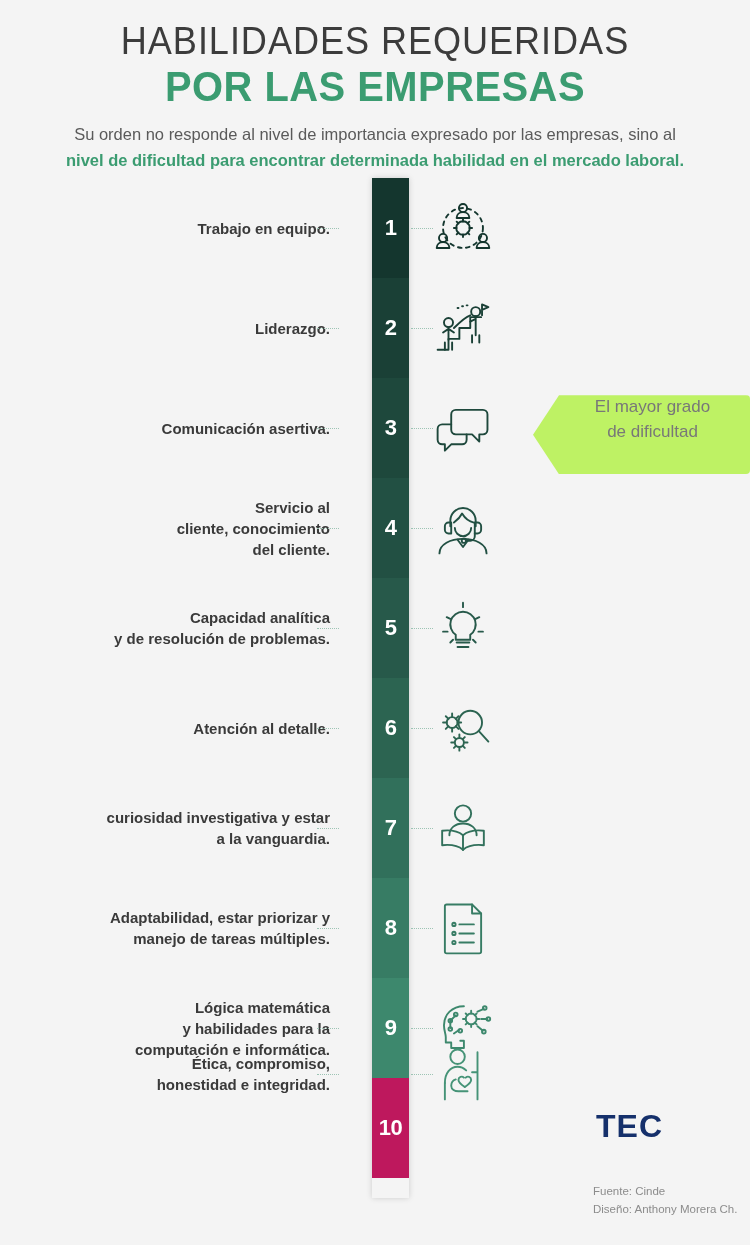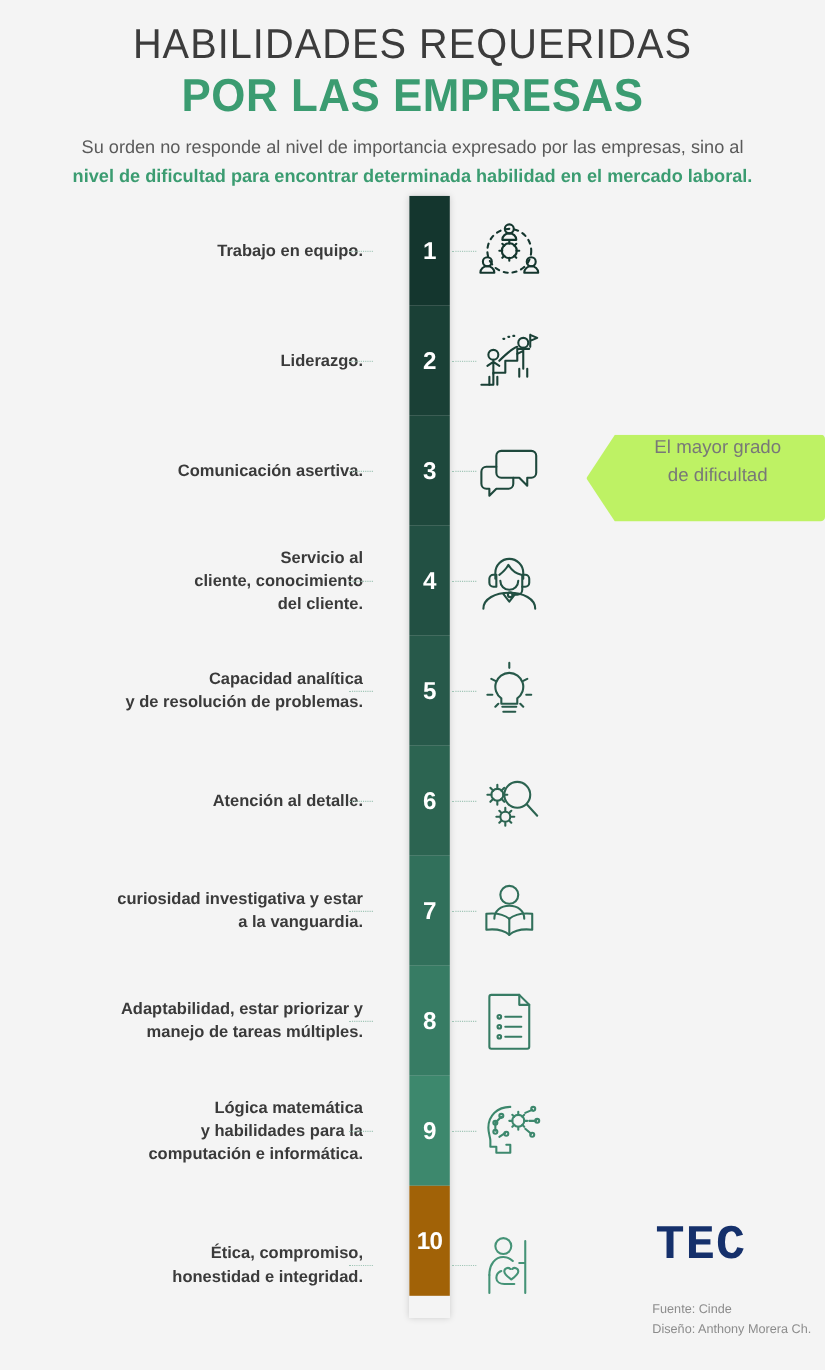--- a/index.html
+++ b/index.html
@@ -132,22 +132,22 @@
     padding-left:22px;
     clip-path:polygon(0% 50%, 26px 0%, 100% 0%, 100% 100%, 26px 100%);
     border-radius:4px;
   }
 
   
   .tec-logo {
     position:absolute;
     left:596px;
     top:1108px;
-    font-family:Liberation Mono, monospace;
-    font-size:44px;
+    font-family:Liberation Sans, sans-serif;
+    font-size:32px;
     font-weight:bold;
     color:#15306b;
     letter-spacing:1px;
   }
   .credits {
     position:absolute;
     left:593px;
     top:1182px;
     font-size:11.5px;
     color:#8c8c8c;
@@ -189,21 +189,21 @@
       </div>
       <div class="seg" style="background: rgb(49, 112, 91);">
         <span class="num">7</span>
       </div>
       <div class="seg" style="background: rgb(55, 124, 100);">
         <span class="num">8</span>
       </div>
       <div class="seg" style="background: rgb(61, 136, 109);">
         <span class="num">9</span>
       </div>
-      <div class="seg" style="background: #a16207;">
+      <div class="seg" style="background: #be185d;">
         <span class="num">10</span>
       </div>
     </div>
   <div id="rows">
       <div class="row" style="top: 5px;">
         <div class="label">
           <div>Trabajo en equipo.</div>
         </div>
      <div class="dot-left"></div>
      <div class="dot-right"></div>
@@ -386,21 +386,21 @@
         <circle cx="18" cy="33" r="2"></circle>
               <circle cx="29" cy="35" r="2"></circle>
         <path d="M48 14l7-3M52 22h7M48 30l6 5"></path>
         <circle cx="56" cy="10" r="2"></circle>
               <circle cx="60" cy="22" r="2"></circle>
               <circle cx="55" cy="36" r="2"></circle>
       </g>
           </svg>
         </div>
       </div>
-      <div class="row" style="top: 927px;">
+      <div class="row" style="top: 851px;">
         <div class="label">
           <div>Ética, compromiso,</div>
           <div>honestidad e integridad.</div>
         </div>
      <div class="dot-left"></div>
      <div class="dot-right"></div>
      <div class="icon">
           <svg viewBox="0 0 64 64" aria-hidden="true">
       <g stroke="#459377" fill="none" stroke-width="2.1" stroke-linecap="round" stroke-linejoin="round">
         <circle cx="26" cy="13" r="8"></circle>

